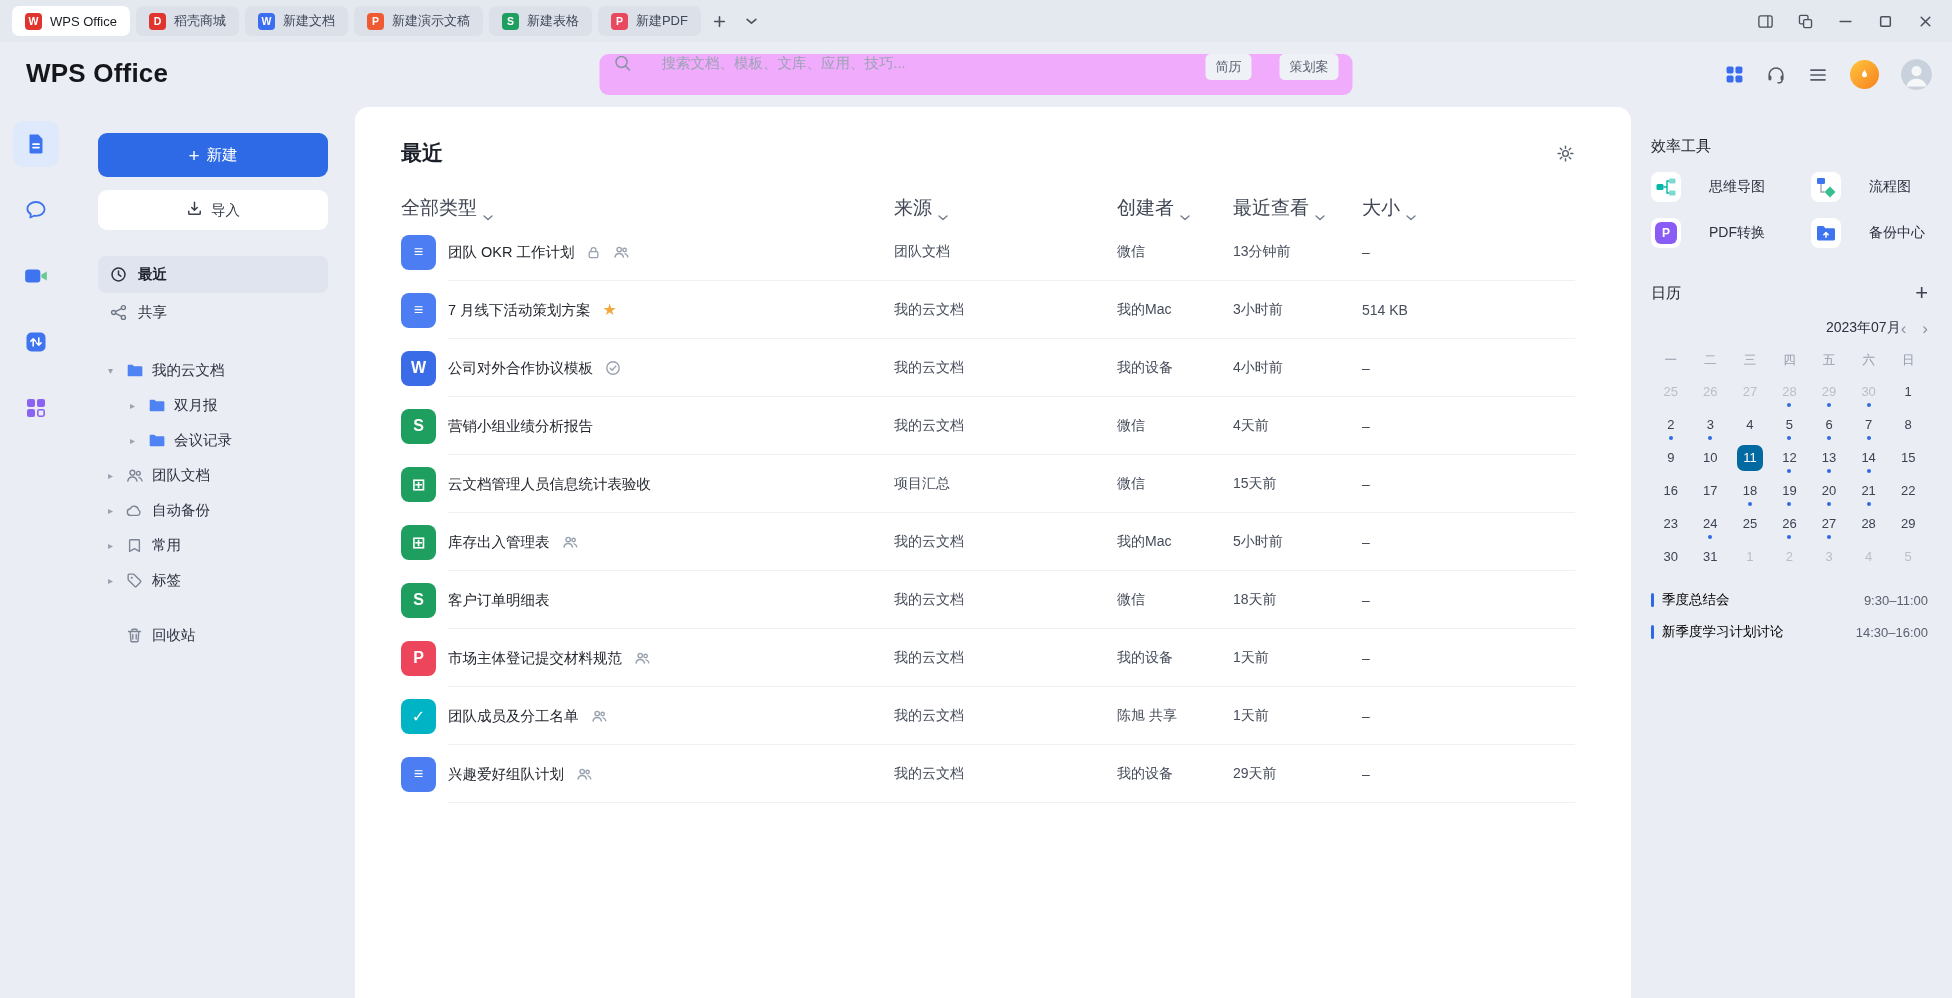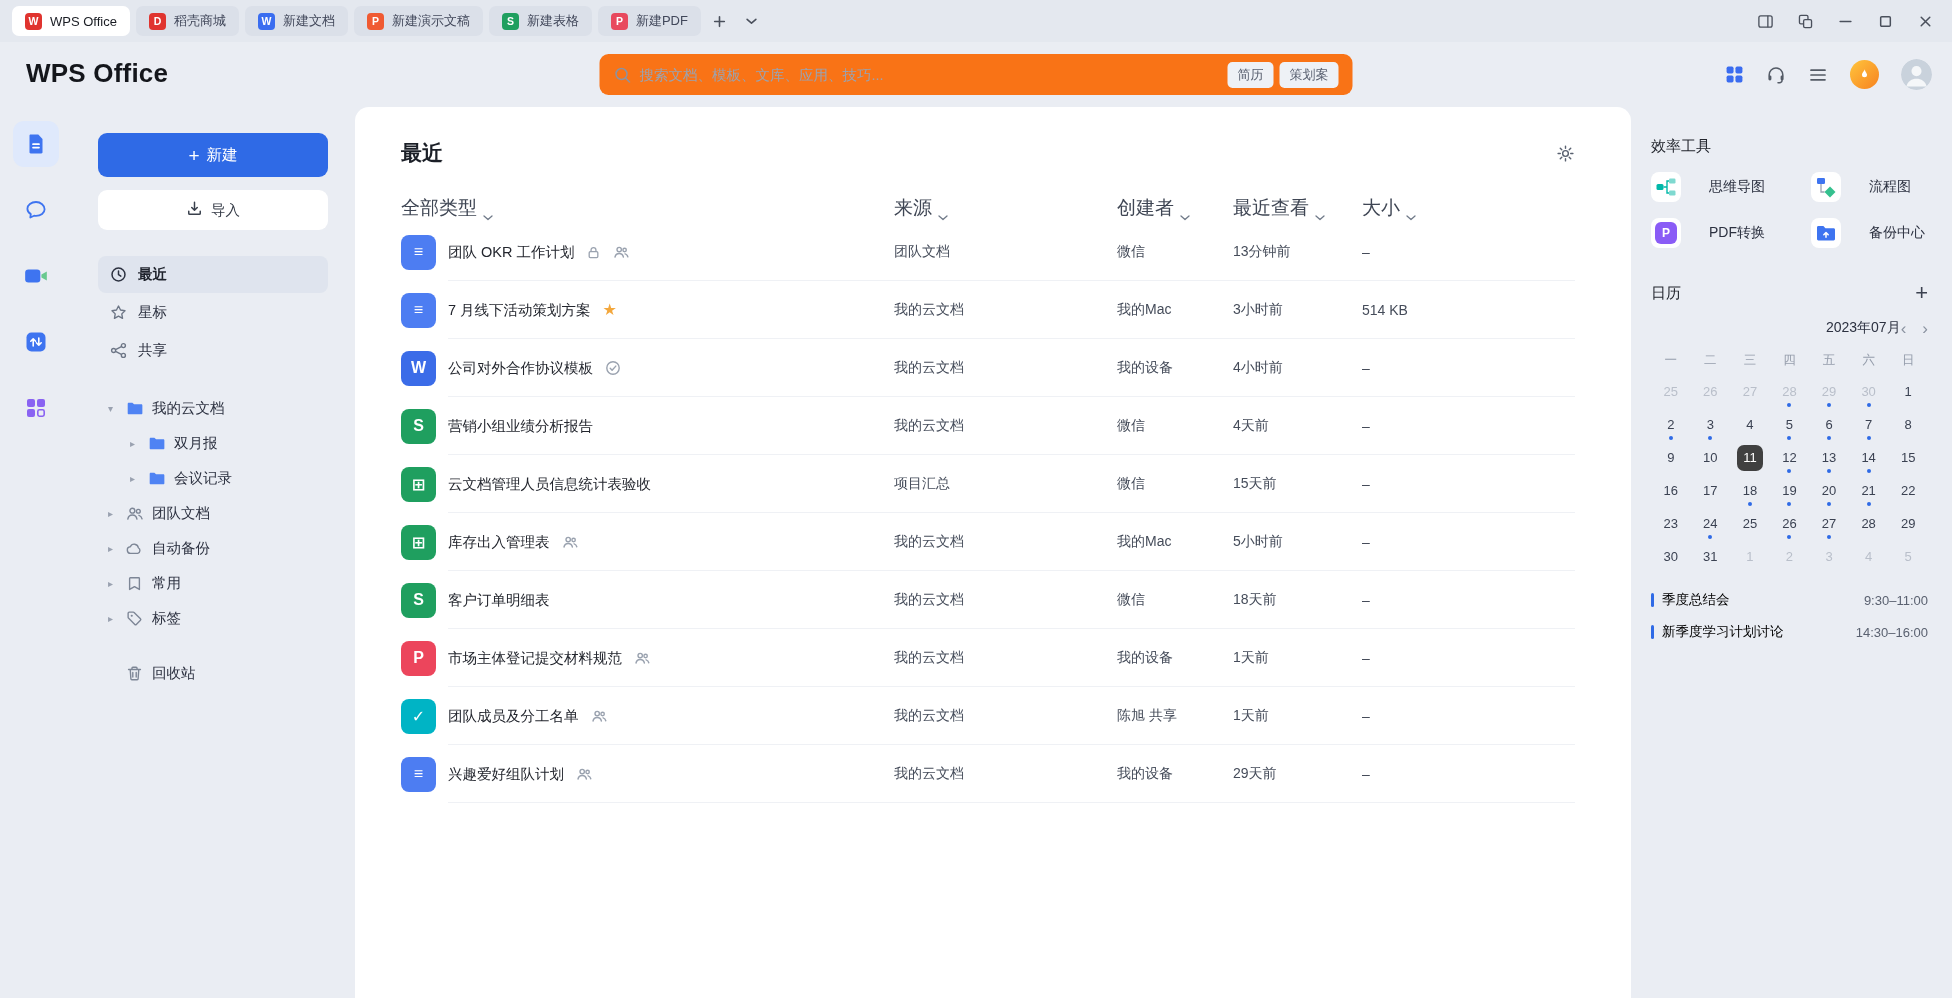--- a/index.html
+++ b/index.html
@@ -17,21 +17,21 @@
   .tabicon{width:17px;height:17px;border-radius:4px;display:inline-flex;align-items:center;
            justify-content:center;color:#fff;font-size:10.5px;font-weight:700;flex:none}
   .tbtn{display:inline-flex;align-items:center;justify-content:center;width:26px;height:26px;border-radius:5px;color:#4a505c}
   .win{margin-left:auto;display:flex;align-items:center;gap:10px}
   .win .tbtn{width:30px}
 
   
   .header{position:absolute;top:42px;left:0;right:0;height:65px}
   .logo{position:absolute;left:26px;top:16px;font-size:26px;font-weight:800;color:#14161b;letter-spacing:.2px}
   .search{position:absolute;left:50%;transform:translateX(-50%);top:12px;width:753px;height:41px;
-          background:#f97316;border-radius:9px;display:flex;align-items:center;padding:0 14px;box-sizing:border-box;gap:6px}
+          background:#f0abfc;border-radius:9px;display:flex;align-items:flex-start;padding:0 14px;box-sizing:border-box;gap:28px}
   .sic{display:flex;color:#8b93a3}
   .sinput{flex:1;border:none;outline:none;background:transparent;font-size:14.5px;color:#2a2f3a;font-family:inherit}
   .sinput::placeholder{color:#9aa3b2}
   .stag{background:#eef1f6;color:#596070;font-size:13px;padding:4px 10px;border-radius:5px;white-space:nowrap;cursor:pointer}
   .hicons{position:absolute;right:20px;top:0;height:65px;display:flex;align-items:center;gap:22px}
   .hicons>span{display:inline-flex;cursor:pointer}
   .vip{width:29px;height:29px;border-radius:50%;background:linear-gradient(135deg,#ffc53d,#f7821f);
        display:flex;align-items:center;justify-content:center}
   .avatar{width:31px;height:31px;border-radius:50%;overflow:hidden}
 
@@ -98,21 +98,21 @@
   .cal-add{font-size:22px;color:#3c4250;line-height:1;cursor:pointer}
   .month-row{margin-top:15px;display:flex;align-items:center;justify-content:flex-end;font-size:14px;color:#2c3140}
   .month-nav{display:flex;gap:16px;font-size:17px;color:#8a92a0;line-height:1}
   .month-nav span{cursor:pointer}
   .cal-grid{margin-top:8px;display:grid;grid-template-columns:repeat(7,1fr)}
   .rep{display:contents}
   .wd{height:30px;display:flex;align-items:center;justify-content:center;font-size:12.5px;color:#959dab}
   .cday{height:33px;display:flex;align-items:center;justify-content:center;position:relative;font-size:13px;color:#3b4252;cursor:pointer}
   .cday .num{display:flex;align-items:center;justify-content:center;width:26px;height:26px;border-radius:7px}
   .cday.muted{color:#b9bfca}
-  .cday.selected .num{background:#404040;color:#fff}
+  .cday.selected .num{background:#0369a1;color:#fff}
   .cday.dot::after{content:"";position:absolute;left:50%;bottom:1px;transform:translateX(-50%);
                    width:4px;height:4px;border-radius:50%;background:#2f6ae6}
   .events{margin-top:14px;display:flex;flex-direction:column;gap:6px}
   .event{display:flex;align-items:center;gap:8px;height:26px;cursor:pointer}
   .bar{width:3px;height:14px;border-radius:2px;background:#2f6ae6;flex:none}
   .ev-title{font-size:13.5px;color:#000000;white-space:nowrap}
   .ev-time{margin-left:auto;font-size:13px;color:#5a6170}
 </style>
 </head>
 <body>
@@ -297,28 +297,20 @@
         <div class="navitem active">
           <span class="ico">
             <svg width="17" height="17" viewBox="0 0 16 16" fill="none" stroke="currentColor" stroke-width="1.4">
               <circle cx="8" cy="8" r="6.1"></circle>
               <path d="M8 4.6V8l2.2 1.5" stroke-linecap="round"></path>
             </svg>
           </span>
           <span>最近</span>
         </div>
 
-        <div class="navitem">
-          <span class="ico">
-            <svg width="17" height="17" viewBox="0 0 16 16" fill="none" stroke="currentColor" stroke-width="1.3" stroke-linejoin="round">
-              <path d="M8 1.9l1.9 3.8 4.2.6-3 3 .7 4.2L8 11.5l-3.8 2 .7-4.2-3-3 4.2-.6z"></path>
-            </svg>
-          </span>
-          <span>星标</span>
-        </div>
 
         <div class="navitem">
           <span class="ico">
             <svg width="17" height="17" viewBox="0 0 16 16" fill="none" stroke="currentColor" stroke-width="1.3">
               <circle cx="12.6" cy="3.4" r="1.9"></circle>
               <circle cx="3.4" cy="8" r="1.9"></circle>
               <circle cx="12.6" cy="12.6" r="1.9"></circle>
               <path d="M5.2 7.1l5.5-2.8M5.2 8.9l5.5 2.8"></path>
             </svg>
           </span>

